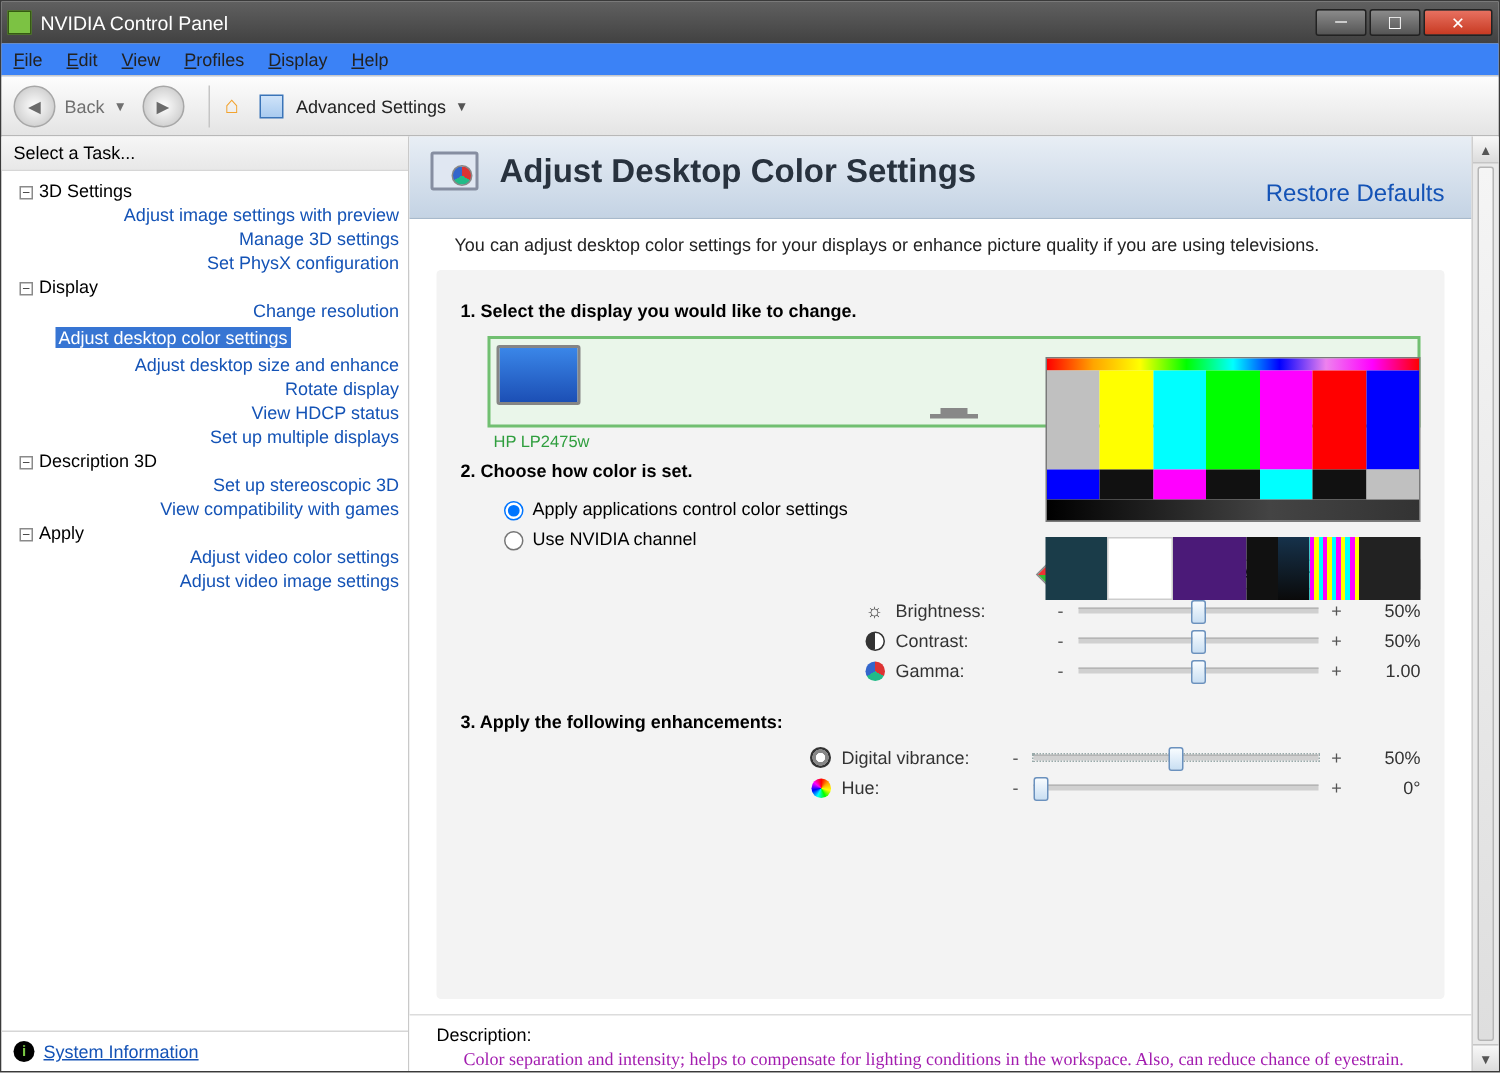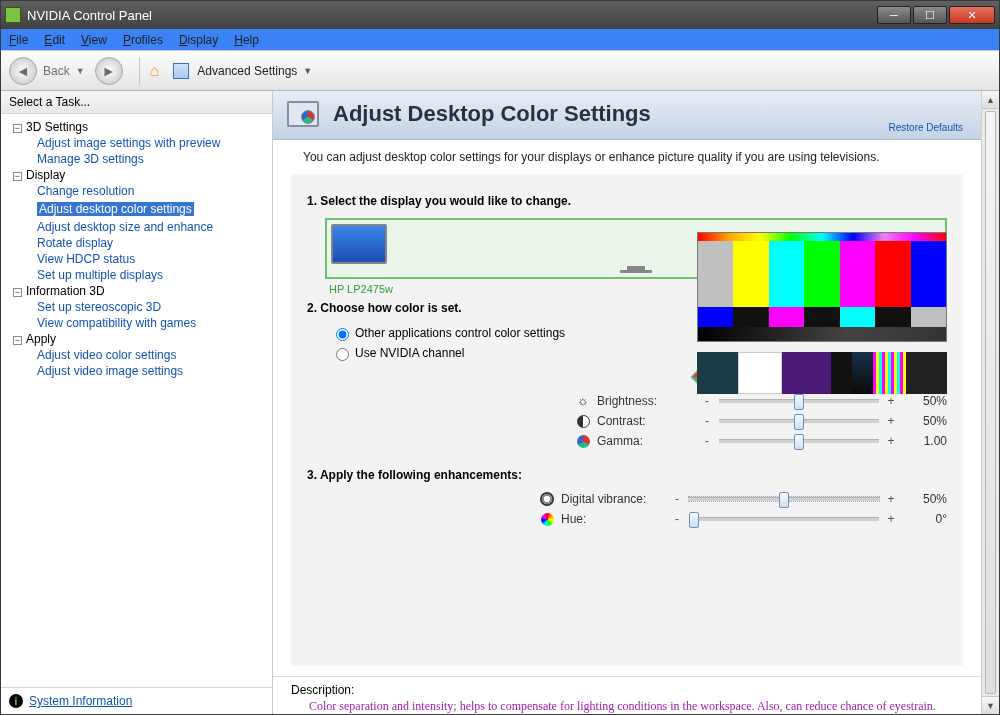--- a/index.html
+++ b/index.html
@@ -20,38 +20,38 @@
 .toolbar .sep { width:1px; height:28px; background:#c5c5c5; margin:0 10px; }
 .toolbar .home { font-size:16px; color:#f2a32f; margin-right:14px;}
 .toolbar .grid { width:16px; height:16px; border:1px solid #3a74b8; display:inline-block; margin-right:8px; background:linear-gradient(#cfe3f9,#a9cbef); position:relative; }
 .toolbar .adv { display:flex; align-items:center; color:#222;}
 .body { flex:1; display:flex; min-height:0;}
 .sidebar { width:272px; background:#fff; border-right:1px solid #c9c9c9; display:flex; flex-direction:column; }
 .side-head { padding:4px 8px; font-size:12px; background:linear-gradient(#f6f6f6,#e8e8e8); border-bottom:1px solid #d6d6d6;}
 .tree { flex:1; overflow:auto; padding:4px 6px 4px 2px;}
 .tree .group { color:#000; margin:2px 0 2px 10px; }
 .tree .toggle { display:inline-block; width:9px; height:9px; border:1px solid #8a8a8a; text-align:center; line-height:7px; font-size:9px; color:#444; margin-right:4px; background:#fff;}
-.tree .item { color:#1453b6; margin:2px 0 2px 34px; white-space:nowrap; cursor:default; }
+.tree .item { color:#1453b6; margin:2px 0 2px 34px; white-space:nowrap; cursor:default;text-align:right; }
 .tree .item.sel { background:#3775d3; color:#fff; padding:0 2px; display:inline-block; margin-left:34px;}
 .tree .item::before { content:""; display:inline-block; width:0; }
 .side-foot { border-top:1px solid #d6d6d6; padding:6px 8px; display:flex; align-items:center;}
 .side-foot .i { width:14px;height:14px; border-radius:7px;background:#000;color:#7ac943;display:flex;align-items:center;justify-content:center;font-weight:bold;font-size:10px;margin-right:6px;}
 .side-foot a { color:#1453b6; text-decoration:underline;}
 .content { flex:1; display:flex; position:relative; min-width:0; background:#fff;}
 .scroll { width:18px; background:#e9e9e9; border-left:1px solid #cfcfcf; display:flex; flex-direction:column;}
 .scroll .arrow { height:18px; background:linear-gradient(#f8f8f8,#dcdcdc); border-bottom:1px solid #c5c5c5; display:flex; align-items:center; justify-content:center; font-size:9px; color:#555;}
 .scroll .arrow.bot { border-top:1px solid #c5c5c5; border-bottom:none;}
 .scroll .thumb { flex:1; margin:2px 3px; border:1px solid #b5b5b5; background:linear-gradient(#f5f5f5,#dedede); border-radius:2px;}
 .pane { flex:1; display:flex; flex-direction:column; min-width:0; }
 .header { background:linear-gradient(#e8eef5,#c4d3e4); border-bottom:1px solid #a7b9cc; padding:10px 18px 6px 14px; display:flex; align-items:flex-start;}
 .header .hicon { width:36px; height:32px; margin-right:10px; position:relative;}
 .header .hicon .mon { width:32px;height:26px;border:2px solid #868ea1;background:#e0e7f2;border-radius:2px;}
 .header .hicon .dot { position:absolute;left:14px;top:9px;width:14px;height:14px;border-radius:50%;background:conic-gradient(#d33 0 120deg,#2b8 120deg 240deg,#36c 240deg 360deg); border:1px solid #888;}
 .header h1 { flex:1; margin:0; font-size:22px; font-weight:600; color:#28323e; font-family:"Segoe UI", sans-serif;}
-.header .restore { align-self:flex-end; color:#1453b6; font-size:10px; margin-top:20px;}
+.header .restore { align-self:flex-end; color:#1453b6; font-size:16px; margin-top:20px;}
 .subdesc { padding:10px 30px; font-size:12px; color:#222; background:#fff;}
 .panel { margin:0 18px 10px 18px; background:#f3f3f3; border-radius:3px; padding:14px 16px 18px 16px; position:relative; flex:1; overflow:hidden;}
 .step-title { font-weight:bold; font-size:12px; margin:6px 0 10px 0; color:#000;}
 .monitor { display:inline-block; border:2px solid #71bf71; padding:4px; background:#eaf6ea; text-align:center; margin-left:18px;}
 .monitor .scr { width:56px; height:40px; background:linear-gradient(#3a86e8,#1c4fb5); border:2px solid #858585; border-radius:2px; margin-bottom:2px;}
 .monitor .stand { width:18px; height:4px; background:#888; margin:0 auto;}
 .monitor .base { width:32px; height:3px; background:#888; margin:0 auto;}
 .monname { color:#2f9e3e; font-size:11px; text-align:center; margin:4px 0 0 18px; width:72px;}
 .radio-row { display:flex; align-items:center; margin:4px 0 4px 24px; font-size:12px;}
 .radio-row input { margin-right:6px;}
@@ -124,28 +124,29 @@
     </span>
   </div>
 
   <div class="body">
     <div class="sidebar">
       <div class="side-head">Select a Task...</div>
       <div class="tree">
         <div class="group"><span class="toggle">−</span><span>3D Settings</span></div>
         <div class="item">Adjust image settings with preview</div>
         <div class="item">Manage 3D settings</div>
+        <div class="item">Set PhysX configuration</div>
         <div class="group"><span class="toggle">−</span><span>Display</span></div>
         <div class="item">Change resolution</div>
         <div><span class="item sel">Adjust desktop color settings</span></div>
         <div class="item">Adjust desktop size and enhance</div>
         <div class="item">Rotate display</div>
         <div class="item">View HDCP status</div>
         <div class="item">Set up multiple displays</div>
-        <div class="group"><span class="toggle">−</span><span>Information 3D</span></div>
+        <div class="group"><span class="toggle">−</span><span>Description 3D</span></div>
         <div class="item">Set up stereoscopic 3D</div>
         <div class="item">View compatibility with games</div>
         <div class="group"><span class="toggle">−</span><span>Apply</span></div>
         <div class="item">Adjust video color settings</div>
         <div class="item">Adjust video image settings</div>
       </div>
       <div class="side-foot">
         <div class="i">i</div>
         <a>System Information</a>
       </div>
@@ -170,21 +171,21 @@
               <div class="scr"></div>
               <div class="stand"></div>
                 <div class="base"></div>
             </div>
             <div class="monname">HP LP2475w</div>
           </div>
 
           <div class="step-title" style="">2. Choose how color is set.</div>
           <div class="radio-row">
             <input type="radio" checked="" style="">
-            <span>Other applications control color settings</span>
+            <span>Apply applications control color settings</span>
           </div>
           <div class="radio-row">
             <input type="radio" style="">
             <span>Use NVIDIA channel</span>
           </div>
 
           <div class="ctrl-row">
             <span class="ic">
                 <span class="diamond"></span>
               </span>

